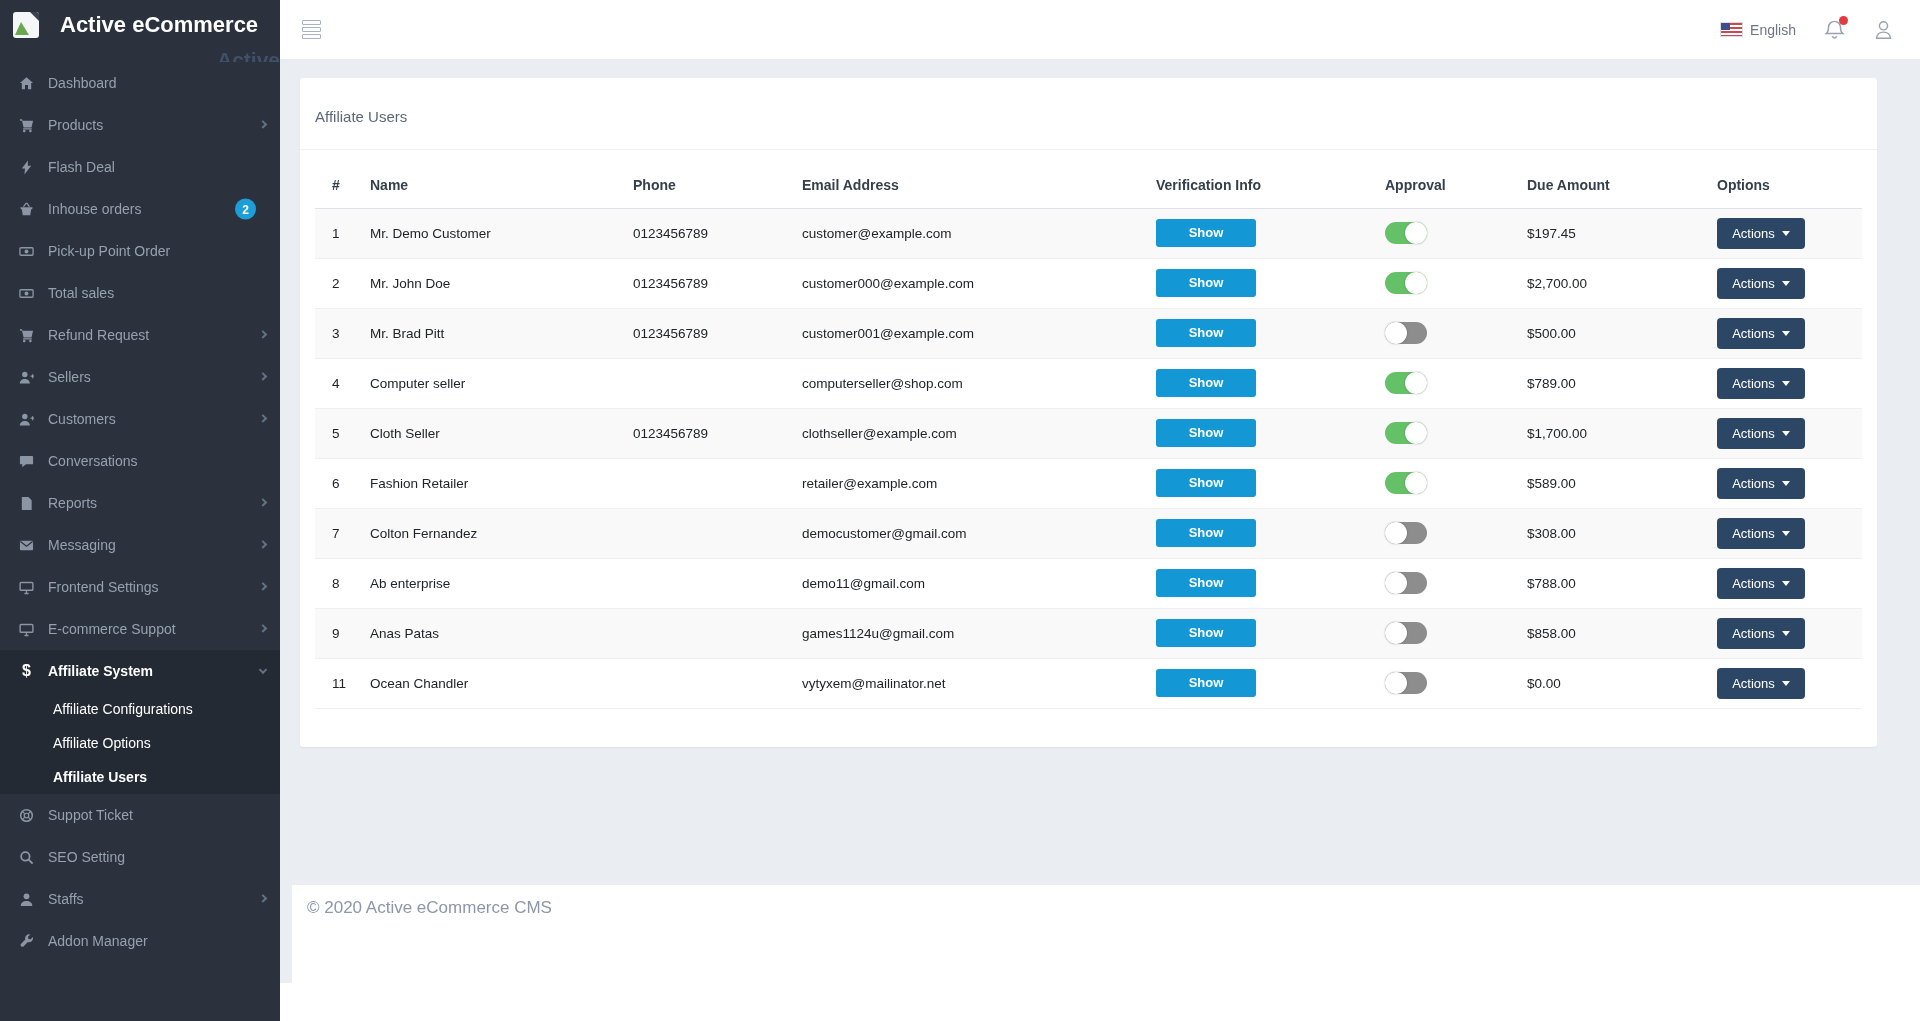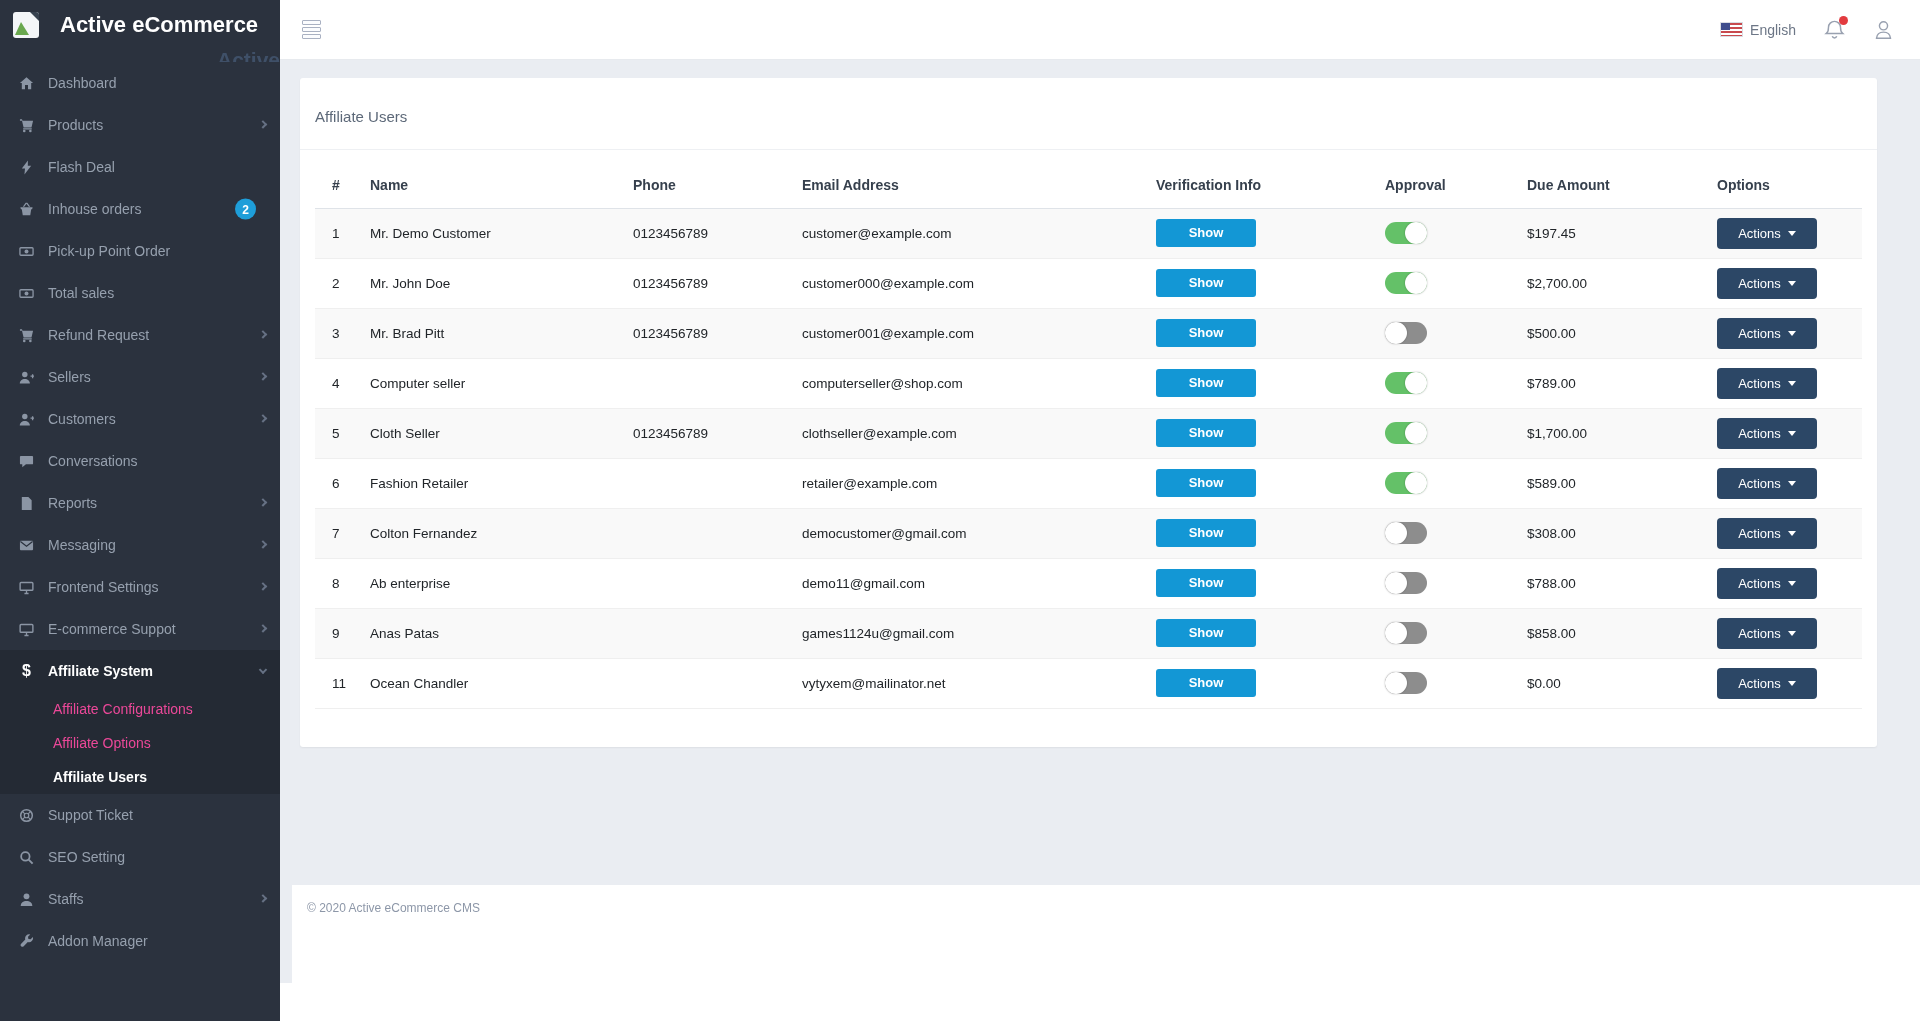--- a/index.html
+++ b/index.html
@@ -34,21 +34,21 @@
   .mi-icon svg{width:15px;height:15px;display:block;}
   .mi-label{margin-left:13px;}
   .badge{position:absolute;right:24px;top:50%;transform:translateY(-50%);min-width:21px;height:21px;padding:0 5px;border-radius:11px;background:var(--badge-blue);color:#fff;font-size:12px;font-weight:700;display:flex;align-items:center;justify-content:center;}
   .chev{position:absolute;right:14px;top:50%;width:6px;height:6px;border-top:2px solid #667184;border-right:2px solid #667184;transform:translateY(-60%) rotate(45deg);}
   .chev.down{transform:translateY(-70%) rotate(135deg);}
   .submenu-block{background:var(--submenu-bg);}
   .menu-item.parent-active{color:#e8ecf1;}
   .menu-item.parent-active .mi-label{color:#fff;font-weight:700;}
   .menu-item.parent-active .mi-icon{color:#fff;}
   .dollar-glyph{font-size:16px;font-weight:800;line-height:1;}
-  .sub-item{display:flex;align-items:center;height:34px;padding-left:53px;color:#ec4899;font-size:14px;cursor:pointer;}
+  .sub-item{display:flex;align-items:center;height:34px;padding-left:53px;color:#ffffff;font-size:14px;cursor:pointer;}
   .sub-item.active{color:#fff;font-weight:700;}
   
   .header{position:absolute;left:280px;top:0;right:0;height:60px;background:#fff;border-bottom:1px solid #e7eaee;display:flex;align-items:center;padding:0 26px 0 20px;z-index:2;}
   .hamburger{display:flex;flex-direction:column;gap:2px;cursor:pointer;padding:4px 2px;}
   .hamburger span{width:19px;height:5px;border:1px solid #a9b1c2;background:#fbfcfe;border-radius:1px;display:block;}
   .header-right{margin-left:auto;display:flex;align-items:center;gap:28px;}
   .lang{display:flex;align-items:center;gap:8px;color:#6c7686;font-size:14px;cursor:pointer;}
   .flag{width:21px;height:13px;background:repeating-linear-gradient(180deg,#c84a4e 0 2px,#fff 2px 4px);position:relative;box-shadow:0 0 0 1px #d9dde3;flex:none;}
   .flag::after{content:'';position:absolute;left:0;top:0;width:9px;height:7px;background:#3e4c8c;}
   .icon-btn{position:relative;cursor:pointer;display:flex;align-items:center;color:#99a1b0;}
@@ -65,25 +65,25 @@
   td{height:50px;font-size:13.5px;color:#212529;padding:0 10px 0 0;border-bottom:1px solid #efefef;}
   th:first-child,td:first-child{padding-left:17px;}
   tbody tr:nth-child(odd){background:#f9f9f9;}
   .btn-show{display:inline-block;width:100px;line-height:26px;text-align:center;background:var(--show-blue);color:#fff;font-weight:700;font-size:13px;border-radius:3px;border:none;cursor:pointer;font-family:inherit;}
   .toggle{position:relative;width:42px;height:22px;border-radius:12px;display:inline-block;vertical-align:middle;cursor:pointer;}
   .toggle.on{background:var(--toggle-green);}
   .toggle.off{background:var(--toggle-gray);}
   .knob{position:absolute;top:0;width:22px;height:22px;border-radius:50%;background:#fff;box-shadow:0 0 2px rgba(0,0,0,.3);}
   .toggle.on .knob{right:0;}
   .toggle.off .knob{left:0;}
-  .btn-actions{display:inline-flex;align-items:center;justify-content:center;gap:7px;width:100px;height:31px;background:var(--actions-navy);color:#fff;font-size:13px;border-radius:4px;border:none;cursor:pointer;font-family:inherit;}
+  .btn-actions{display:inline-flex;align-items:center;justify-content:center;gap:7px;width:88px;height:31px;background:var(--actions-navy);color:#fff;font-size:13px;border-radius:4px;border:none;cursor:pointer;font-family:inherit;}
   .caret{width:0;height:0;border-left:4px solid transparent;border-right:4px solid transparent;border-top:5px solid #fff;display:inline-block;}
   
   .footer{position:absolute;left:12px;right:0;bottom:0;height:98px;background:#fff;padding:13px 0 0 15px;}
-  .footer-text{color:#8d97a8;font-size:12px;}
+  .footer-text{color:#8d97a8;font-size:17px;}
 </style>
 </head>
 <body>
 
 <aside class="sidebar">
   <div class="logo-row">
     <span class="logo-img"></span>
     <span class="logo-title">Active eCommerce</span>
   </div>
   <div class="clipped-name">Active</div>

